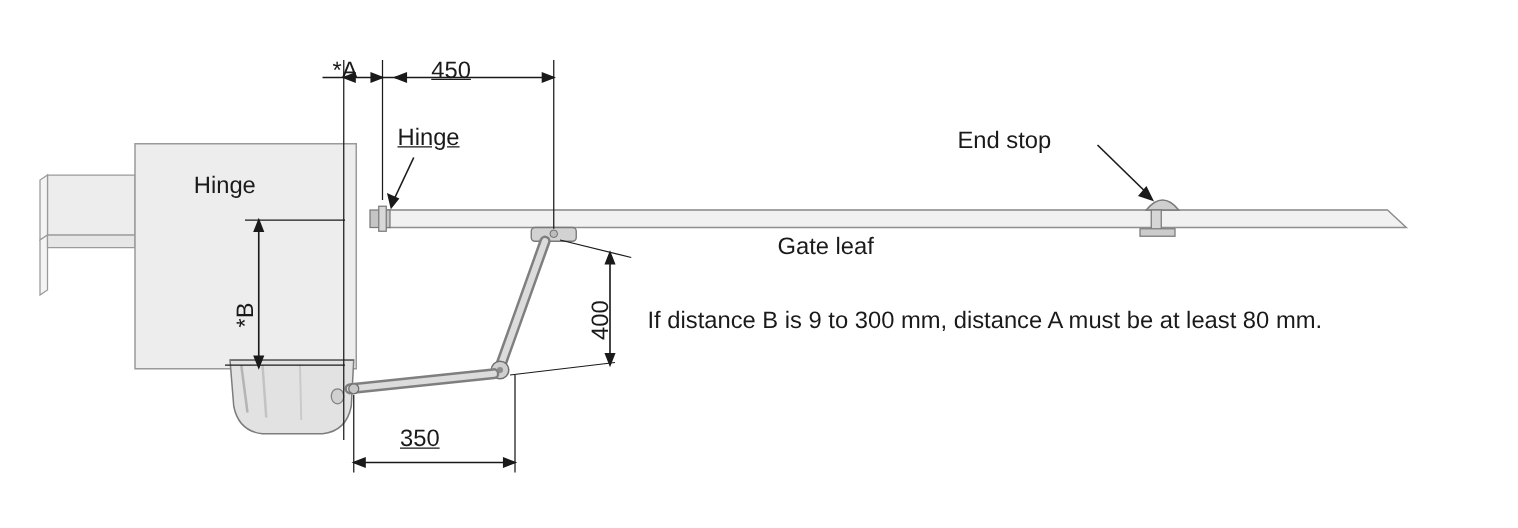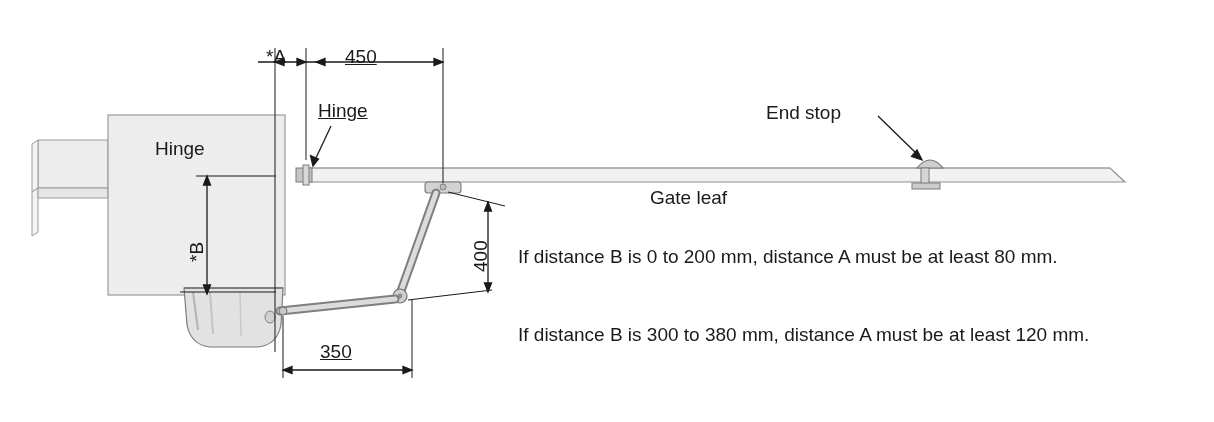--- a/index.html
+++ b/index.html
@@ -157,25 +157,24 @@
   <div class="txt dim-label" style="left:266px; top:46px;">*A</div>
 
   <div class="txt dim-label" style="left:345px; top:46px;text-decoration:underline;">450</div>
 
   <div class="txt part-label" style="left:318px; top:100px;text-decoration:underline;">Hinge</div>
 
   <div class="txt part-label" style="left:155px; top:138px;">Hinge</div>
 
   <div class="txt part-label" style="left:766px; top:64px;margin-top:38px;">End stop</div>
 
-  <div class="txt part-label" style="left:622px; top:187px;margin-left:28px;">Gate leaf</div>
+  <div class="txt part-label" style="left:622px; top:187px;">Gate leaf</div>
 
   <div class="txt dim-label vert" style="left:186px; top:262px;">*B</div>
 
   <div class="txt dim-label vert" style="left:470px; top:272px;">400</div>
 
   <div class="txt dim-label" style="left:320px; top:341px;text-decoration:underline;">350</div>
 
-  <div class="txt note" style="left:518px; top:246px;">If distance B is 0 to 200 mm, distance A must be at least 80 mm.</div>
+  <div class="txt note" style="left:518px; top:246px;">If distance B is 9 to 300 mm, distance A must be at least 80 mm.</div>
 
-  <div class="txt note" style="left:518px; top:324px;">If distance B is 300 to 380 mm, distance A must be at least 120 mm.</div>
 
 </div>
 
 </body></html>

